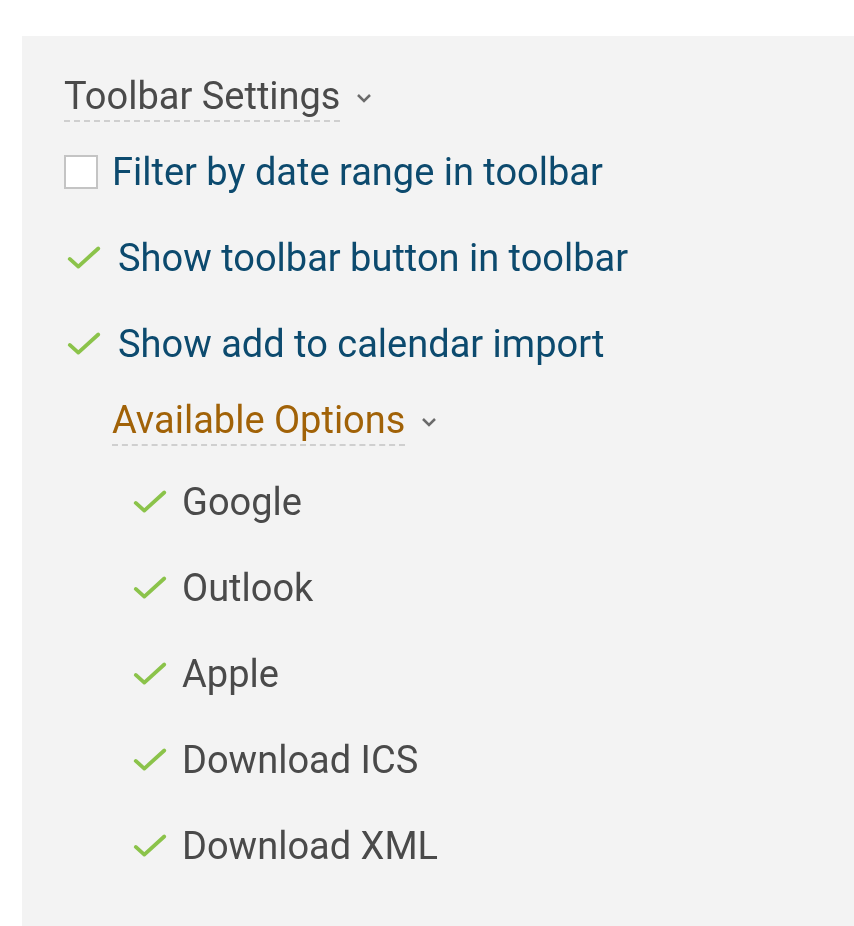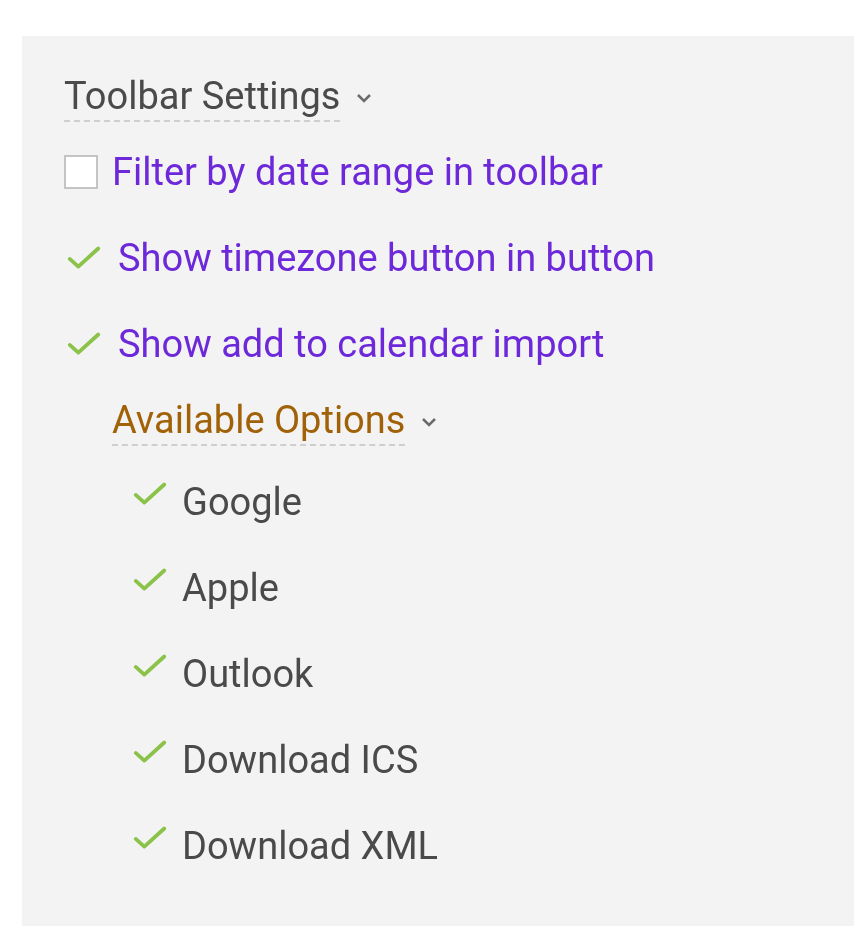--- a/index.html
+++ b/index.html
@@ -78,21 +78,21 @@
       height: 28px;
       stroke: #8bc34a;
       stroke-width: 4;
       fill: none;
       stroke-linecap: round;
       stroke-linejoin: round;
     }
     .option-label {
       font-size: 38px;
       font-weight: 400;
-      color: #6d28d9;
+      color: #0c4a6e;
     }
     .sub-section {
       padding-left: 48px;
       margin-top: -10px;
     }
     .sub-section-header {
       display: inline-flex;
       align-items: center;
       gap: 14px;
       cursor: pointer;
@@ -103,21 +103,21 @@
       font-weight: 400;
       color: #a16207;
       border-bottom: 2px dashed #cfcfcf;
       padding-bottom: 2px;
     }
     .sub-options {
       padding-left: 18px;
     }
     .sub-option-row {
       display: flex;
-      align-items: flex-start;
+      align-items: center;
       gap: 12px;
       margin-bottom: 42px;
     }
     .sub-option-row:last-child {
       margin-bottom: 0;
     }
     .sub-option-label {
       font-size: 38px;
       font-weight: 400;
       color: #4a4a4a;
@@ -142,21 +142,21 @@
       <span class="checkbox-empty"></span>
       <span class="option-label">Filter by date range in toolbar</span>
     </div>
 
     <div class="option-row">
       <span class="checkmark">
         <svg viewBox="0 0 40 28">
             <polyline points="5,15 14,23 35,4"></polyline>
           </svg>
       </span>
-      <span class="option-label">Show timezone button in button</span>
+      <span class="option-label">Show toolbar button in toolbar</span>
     </div>
 
     <div class="option-row">
       <span class="checkmark">
         <svg viewBox="0 0 40 28">
             <polyline points="5,15 14,23 35,4"></polyline>
           </svg>
       </span>
       <span class="option-label">Show add to calendar import</span>
     </div>
@@ -180,30 +180,30 @@
           </span>
           <span class="sub-option-label">Google</span>
         </div>
 
         <div class="sub-option-row">
           <span class="checkmark">
             <svg viewBox="0 0 40 28">
                 <polyline points="5,15 14,23 35,4"></polyline>
               </svg>
           </span>
+          <span class="sub-option-label">Outlook</span>
+        </div>
+
+        <div class="sub-option-row">
+          <span class="checkmark">
+            <svg viewBox="0 0 40 28">
+                <polyline points="5,15 14,23 35,4"></polyline>
+              </svg>
+          </span>
           <span class="sub-option-label">Apple</span>
-        </div>
-
-        <div class="sub-option-row">
-          <span class="checkmark">
-            <svg viewBox="0 0 40 28">
-                <polyline points="5,15 14,23 35,4"></polyline>
-              </svg>
-          </span>
-          <span class="sub-option-label">Outlook</span>
         </div>
 
 
         <div class="sub-option-row">
           <span class="checkmark">
             <svg viewBox="0 0 40 28">
                 <polyline points="5,15 14,23 35,4"></polyline>
               </svg>
           </span>
           <span class="sub-option-label">Download ICS</span>

